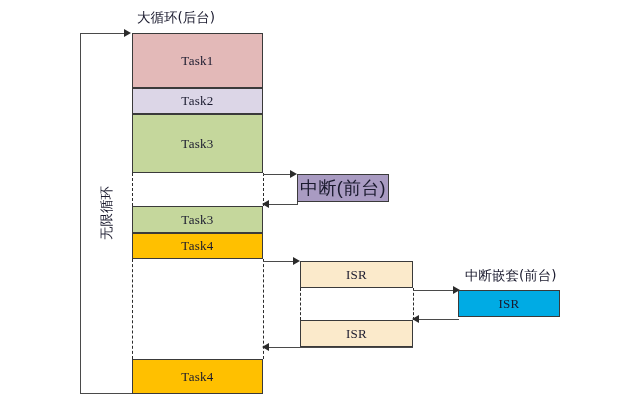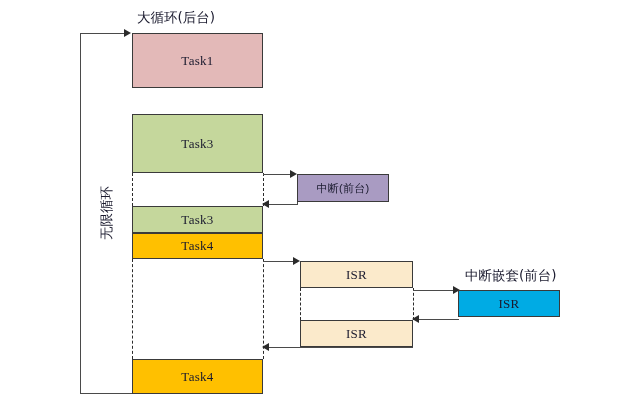--- a/index.html
+++ b/index.html
@@ -15,21 +15,21 @@
     position:absolute;
     box-sizing:border-box;
     border:1px solid #3a3a3a;
     display:flex;align-items:center;justify-content:center;
     font-family:"Liberation Serif", serif;
     font-size:13px;
     color:#1a1a2e;
     letter-spacing:0.3px;
     white-space:nowrap;
   }
-  .box.cjk{font-family:Liberation Sans, sans-serif;font-size:11px;}
+  .box.cjk{font-family:Liberation Sans, sans-serif;font-size:18px;}
 
   .label{
     position:absolute;
     font-family:"DejaVu Sans", sans-serif;
     font-size:13.5px;
     color:#1a1a2e;
     white-space:nowrap;
   }
 
   .line{position:absolute;background:#4a4a4a;}
@@ -82,20 +82,21 @@
   <div class="arrowhead arrow-right" style="left:124px;top:29px;"></div>
 
   <div class="line vline" style="left:80px;top:33px;height:361px;"></div>
 
   <div class="line hline" style="left:80px;top:393px;width:53px;"></div>
 
   <div class="vtext" style="left:98px;top:240px;">无限循环</div>
 
   <div class="box" style="left:132px;top:33px;width:131px;height:55px;background:#e3b9b8;text-align:center;">Task1</div>
 
+  <div class="box" style="left:132px;top:88px;width:131px;height:26px;background:#dcd6e7;">Task2</div>
 
   <div class="box" style="left:132px;top:114px;width:131px;height:59px;background:#c5d79c;">Task3</div>
 
   <div class="dash-v" style="left:132px;top:173px;height:33px;"></div>
   <div class="dash-v" style="left:263px;top:173px;height:33px;"></div>
 
   <div class="box" style="left:132px;top:206px;width:131px;height:27px;background:#c5d79c;">Task3</div>
 
   <div class="box" style="left:132px;top:233px;width:131px;height:26px;background:#ffc000;">Task4</div>
 

